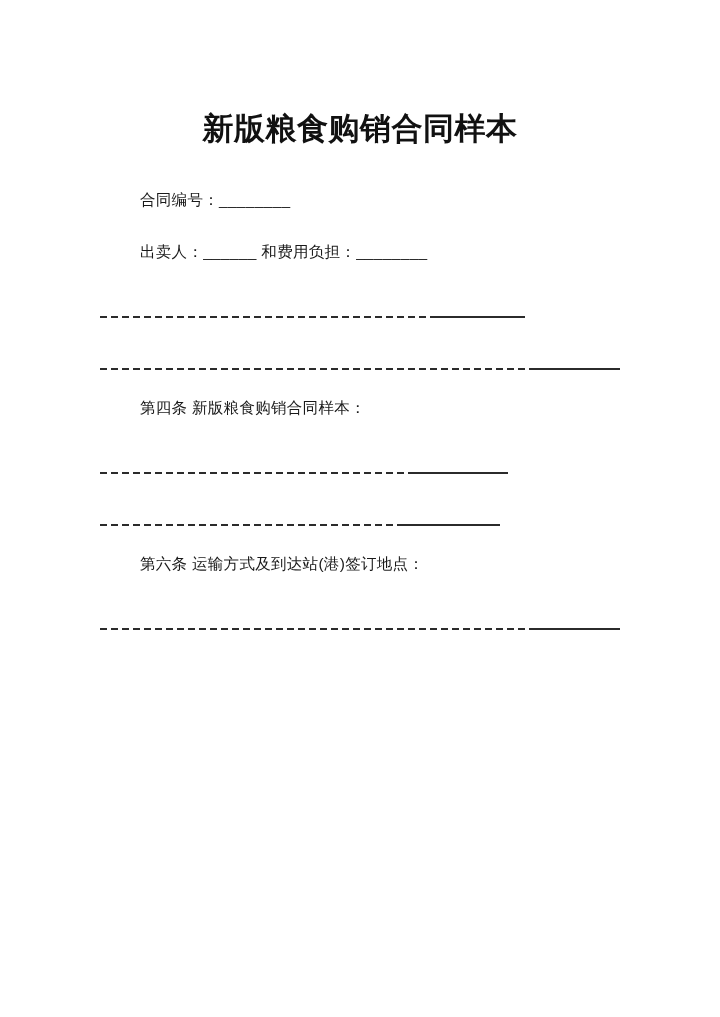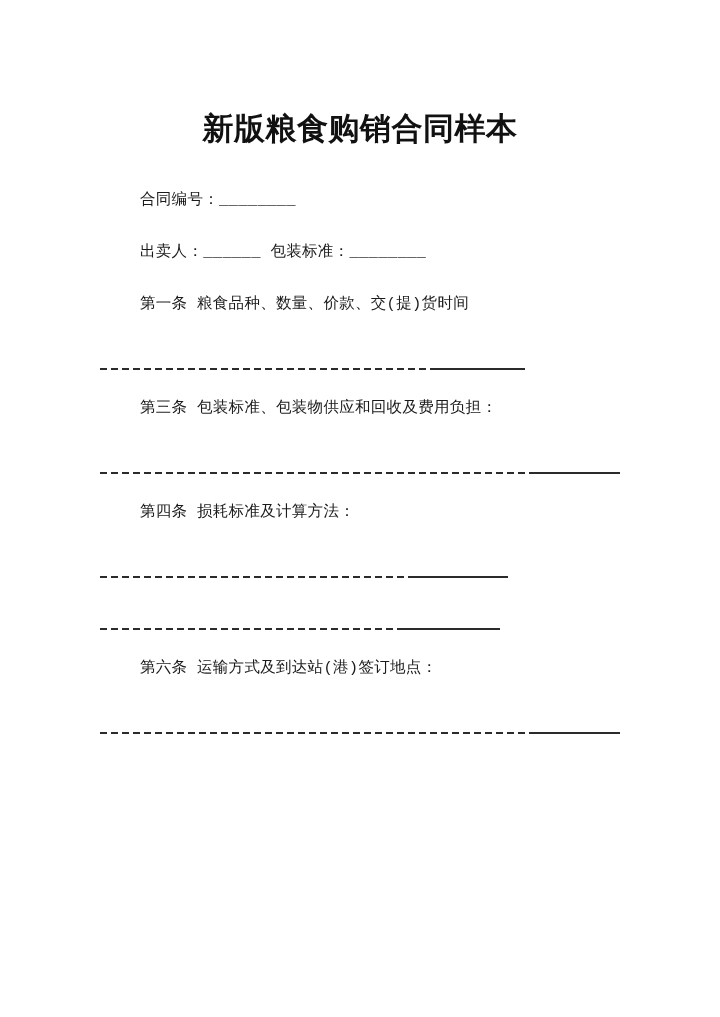--- a/index.html
+++ b/index.html
@@ -43,21 +43,21 @@
     left: 0;
     width: 720px;
   }
 
   .text-line {
     box-sizing: border-box;
     padding-left: 140px;
     height: 52px;
     line-height: 28px;
     font-size: 15.5px;
-    font-family: Liberation Mono, monospace;
+    font-family: Liberation Sans, sans-serif;
     color: #1a1a1a;
     white-space: nowrap;
     letter-spacing: 0.3px;
   }
 
   .rule-line {
     box-sizing: border-box;
     height: 52px;
     padding-left: 100px;
     display: flex;
@@ -95,30 +95,28 @@
 </style>
 </head>
 <body>
 
 <div class="page">
 
   <div class="doc-title">新版粮食购销合同样本</div>
 
   <div class="body-block">
       <div class="text-line">合同编号：________</div>
-      <div class="text-line">出卖人：______ 包装标准：________</div>
-      <div class="text-line">第一条 粮食品种、数量、价款、交(提)货时间</div>
+      <div class="text-line">出卖人：______ 和费用负担：________</div>
       <div class="rule-line">
         <span class="rule-inner"><span class="rule-dash" style="width: 330px;"></span><span class="rule-solid" style="width: 95px;"></span></span>
       </div>
-      <div class="text-line">第三条 包装标准、包装物供应和回收及费用负担：</div>
       <div class="rule-line">
         <span class="rule-inner"><span class="rule-dash" style="width: 430px;"></span><span class="rule-solid" style="width: 90px;"></span></span>
       </div>
-      <div class="text-line">第四条 损耗标准及计算方法：</div>
+      <div class="text-line">第四条 新版粮食购销合同样本：</div>
       <div class="rule-line">
         <span class="rule-inner"><span class="rule-dash" style="width: 310px;"></span><span class="rule-solid" style="width: 98px;"></span></span>
       </div>
       <div class="rule-line">
         <span class="rule-inner"><span class="rule-dash" style="width: 300px;"></span><span class="rule-solid" style="width: 100px;"></span></span>
       </div>
       <div class="text-line">第六条 运输方式及到达站(港)签订地点：</div>
       <div class="rule-line">
         <span class="rule-inner"><span class="rule-dash" style="width: 430px;"></span><span class="rule-solid" style="width: 90px;"></span></span>
       </div>

